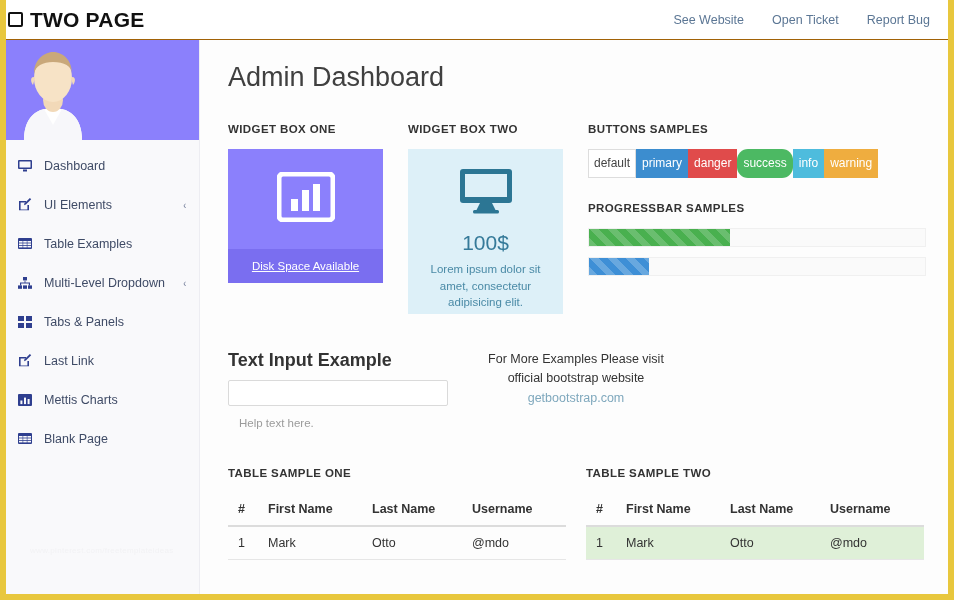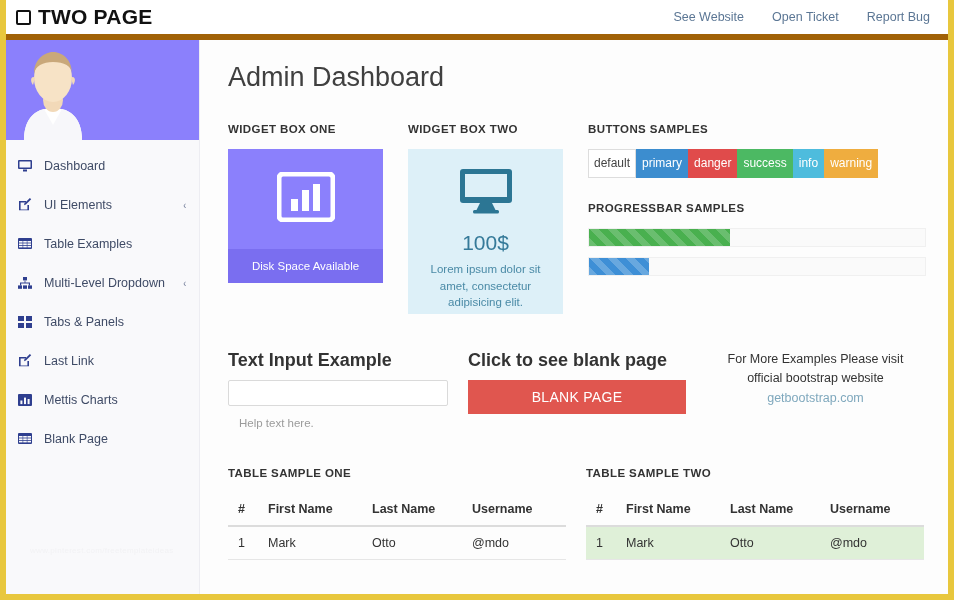--- a/index.html
+++ b/index.html
@@ -14,25 +14,25 @@
     left: 6px; top: 0px;
     width: 942px; height: 597px;
     background: #ffffff;
     border-bottom: 3px solid #e8c73d;
     overflow: hidden;
   }
   
   .navbar {
     height: 40px;
     background: #ffffff;
-    border-bottom: 6px solid #a16207;
+    border-bottom: 1px solid #a16207;
     display: flex;
     align-items: center;
     justify-content: space-between;
-    padding: 0 12px 0 10px;
+    padding: 0 12px 0 2px;
     position: relative;
     z-index: 5;
   }
   .brand {
     display: flex; align-items: center; gap: 7px;
     font-size: 21px; font-weight: 700; color: #111;
     letter-spacing: .2px;
     white-space: nowrap;
   }
   .brand-icon {
@@ -126,21 +126,21 @@
   .w1-icon { margin-top: 23px; }
   .w1-value {
     color: #fff; font-size: 21px; font-weight: 400;
     margin-top: 18px;
   }
   .w1-footer {
     position: absolute; left: 0; right: 0; bottom: 0;
     height: 34px;
     background: #7a6ef0;
     color: #fff; font-size: 11.5px;
-    display: flex; align-items: center; justify-content: center;
+    display: flex; align-items: center; justify-content: center; text-decoration: underline;
   }
   .widget-two {
     width: 155px; height: 165px;
     background: #ddf0f8;
     display: flex; flex-direction: column; align-items: center;
     padding-top: 18px;
   }
   .w2-value {
     color: #357a99; font-size: 21px;
     margin-top: 12px;
@@ -157,21 +157,21 @@
     padding: 6px 5px 7px;
     border: 1px solid transparent;
     color: #fff;
     cursor: pointer;
     line-height: 1.2;
     white-space: nowrap;
   }
   .btn-default { background: #fff; color: #444; border-color: #ddd; }
   .btn-primary { background: #3c8dcf; }
   .btn-danger  { background: #e04b4b; }
-  .btn-success { background: #4cb963; }
+  .btn-success { background: #4cb963; border-radius: 11px; }
   .btn-info    { background: #4ebcdd; }
   .btn-warning { background: #efad3f; }
   .pb-title { margin-top: 24px; }
   .progress {
     height: 19px;
     background: #fafafa;
     border: 1px solid #f0f0f0;
     margin-bottom: 10px;
     width: 338px;
   }
@@ -453,24 +453,20 @@
             <div class="progress-bar pb-blue" style="width:18%"></div>
           </div>
         </div>
       </div>
 
       <div class="row2">
         <div class="col-input">
           <div class="field-label">Text Input Example</div>
           <input class="text-input" type="text" placeholder="" style="">
           <div class="help-text">Help text here.</div>
-        </div>
-        <div class="col-blank">
-          <div class="field-label">Click to see blank page</div>
-          <button class="blank-btn">BLANK PAGE</button>
         </div>
         <div class="col-note">
           <div class="note-text">
             <span>For More Examples Please visit official bootstrap website </span><a>getbootstrap.com</a>
           </div>
         </div>
       </div>
 
       <div class="row3">
         <div class="col-t1">

